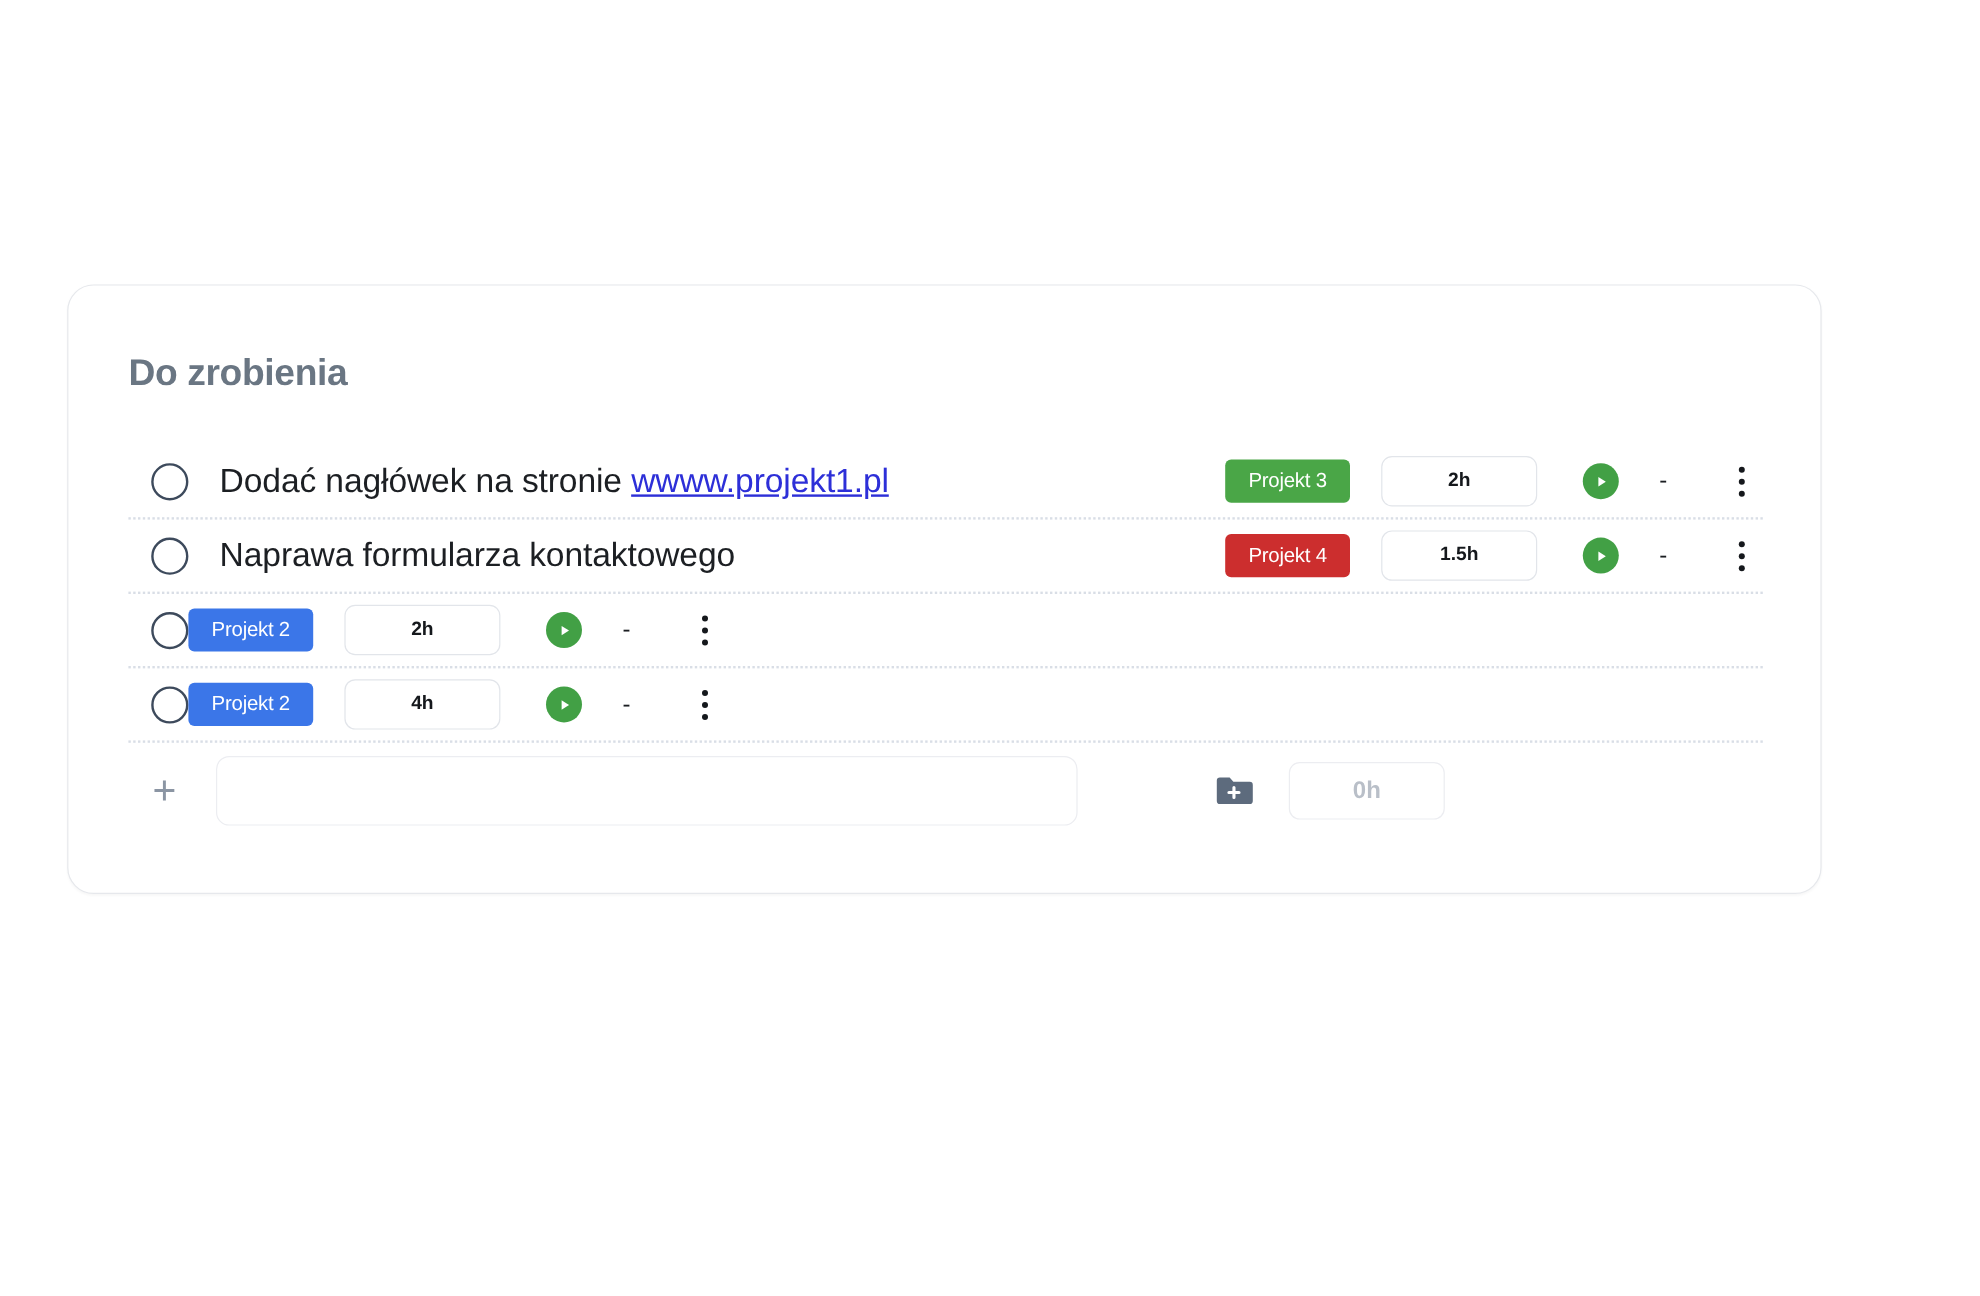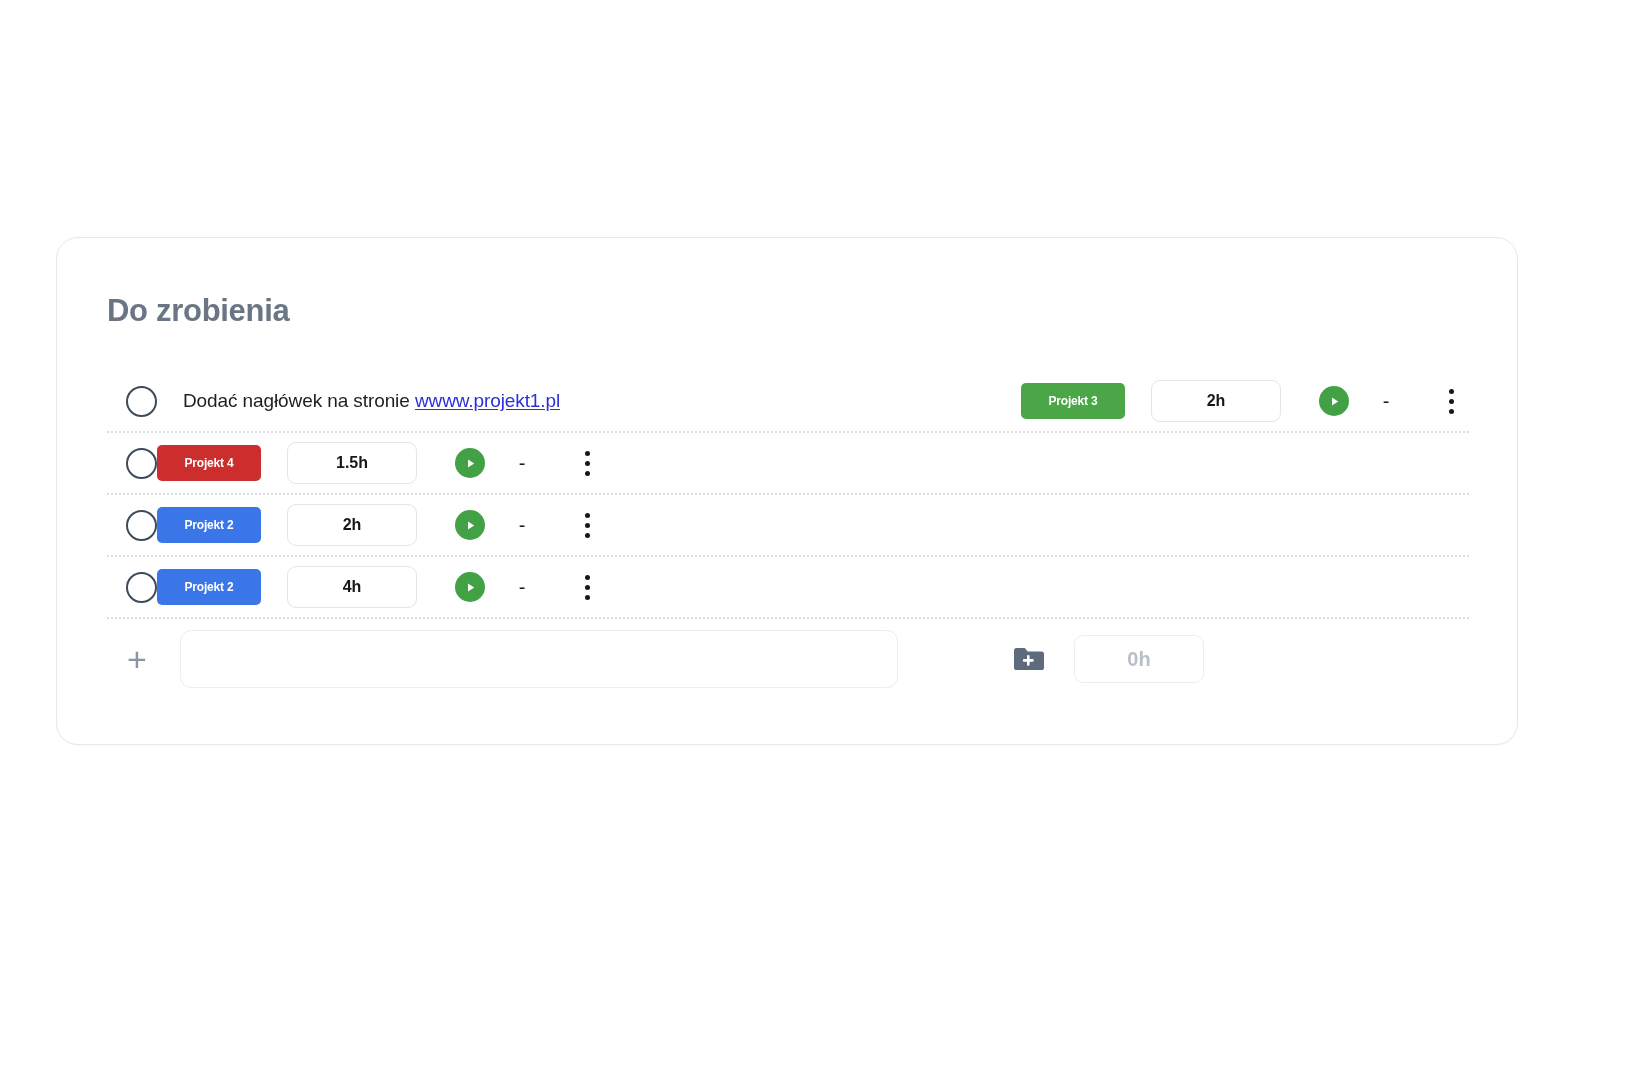--- a/index.html
+++ b/index.html
@@ -63,40 +63,40 @@
     border: 2.5px solid #3d4a5c;
     border-radius: 50%;
     background: transparent;
     margin-left: 19px;
     cursor: pointer;
   }
 
   .task-text {
     flex: 1 1 auto;
     margin-left: 26px;
-    font-size: 19px;
+    font-size: 28px;
     color: #1c1f23;
     letter-spacing: -0.1px;
     white-space: nowrap;
     overflow: hidden;
   }
   .task-text a {
     color: #2d2fd8;
     text-decoration: underline;
     text-underline-offset: 2px;
   }
 
   .badge {
     flex: 0 0 auto;
     width: 104px;
     height: 36px;
     border-radius: 5px;
     color: #ffffff;
-    font-size: 12px;
-    font-weight: bold;
+    font-size: 17px;
+    font-weight: normal;
     display: flex;
     align-items: center;
     justify-content: center;
     cursor: pointer;
     letter-spacing: -0.2px;
   }
 
   .time-box {
     flex: 0 0 auto;
     width: 130px;
@@ -246,20 +246,21 @@
         <div class="dash">-</div>
         <div class="kebab">
             <i></i>
             <i></i>
             <i></i>
           </div>
       </div>
 
       <div class="task-row">
         <div class="checkbox"></div>
+        <div class="task-text"><span>Naprawa formularza kontaktowego</span></div>
         <div class="badge" style="background: rgb(204, 46, 46);">Projekt 4</div>
         <div class="time-box">1.5h</div>
         <div class="play-btn">
           <svg width="13" height="13" viewBox="0 0 13 13" aria-hidden="true">
             <path d="M4 2.6 L10.2 6.5 L4 10.4 Z" fill="#ffffff"></path>
           </svg>
         </div>
         <div class="dash">-</div>
         <div class="kebab">
             <i></i>

